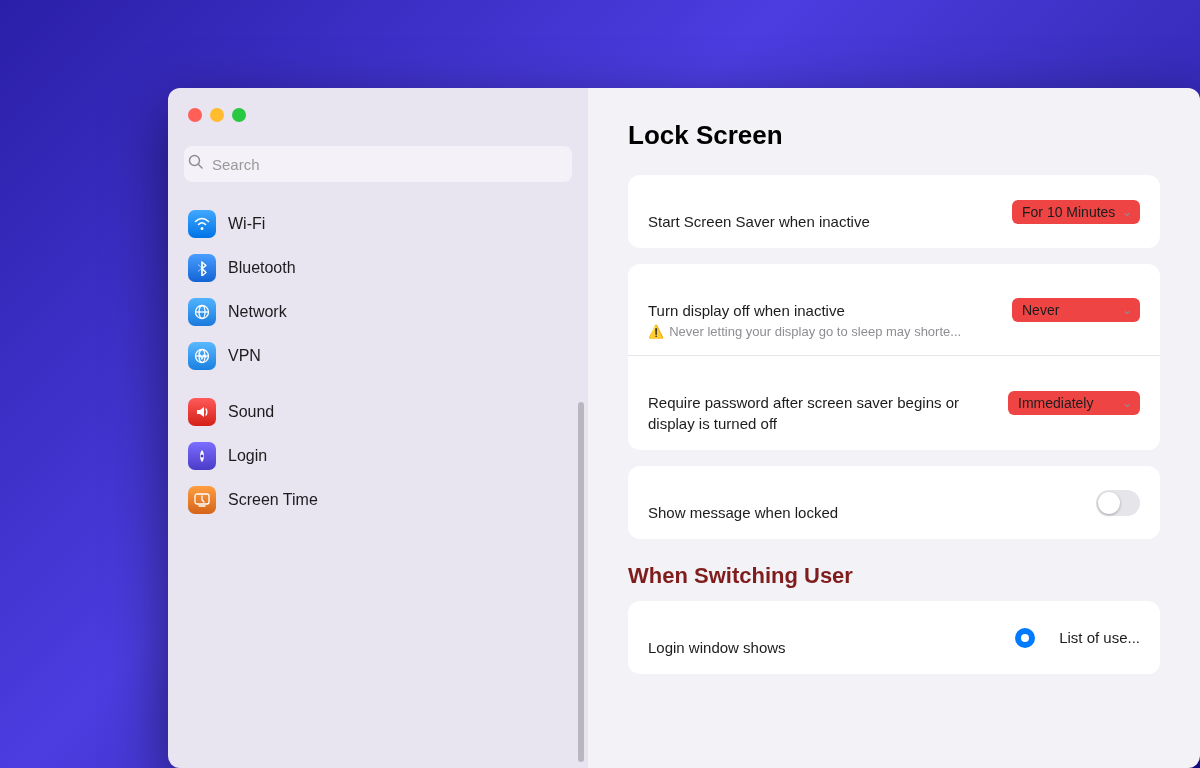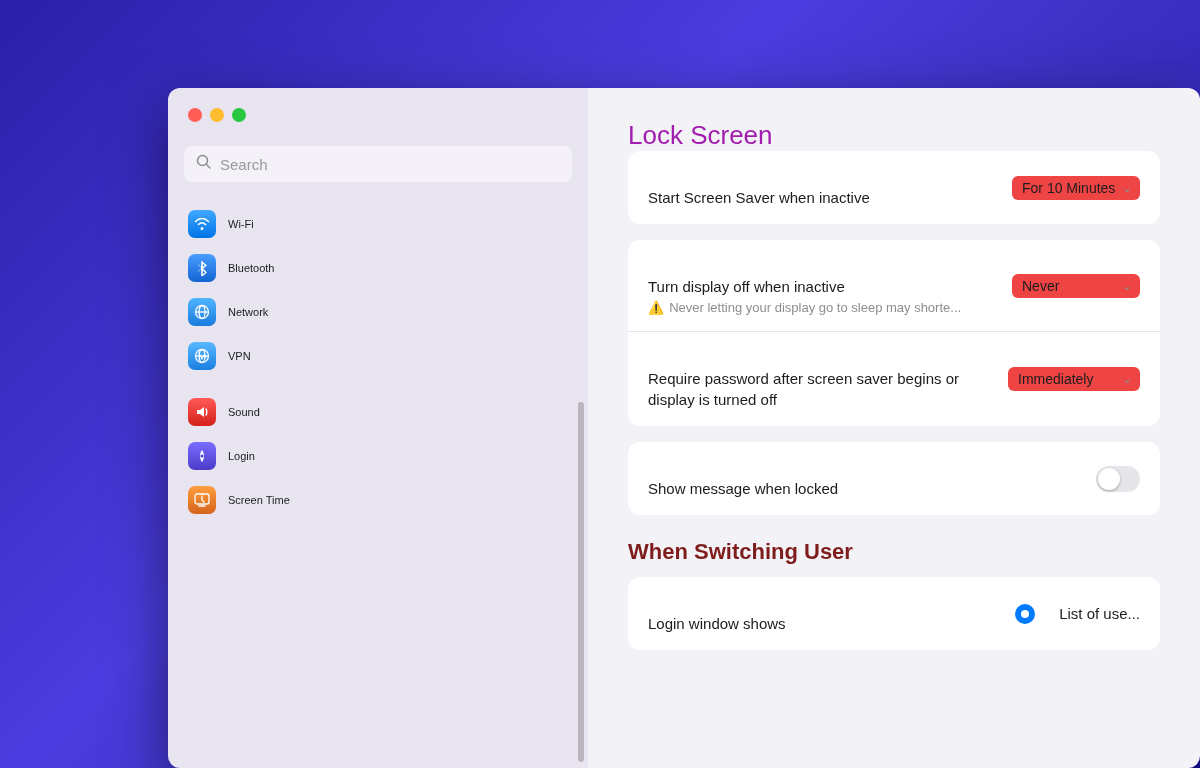--- a/index.html
+++ b/index.html
@@ -60,21 +60,21 @@
     .tl-red { background: #ff5f57; }
     .tl-yellow { background: #febc2e; }
     .tl-green { background: #28c840; }
 
     .search-bar {
       margin: 8px 16px 20px 16px;
       background: rgba(255,255,255,0.5);
       border-radius: 8px;
       display: flex;
       align-items: center;
-      padding: 8px 12px;
+      padding: 8px 4px;
       gap: 8px;
     }
 
     .search-icon-svg {
       color: #888;
       flex-shrink: 0;
     }
 
     .search-input-display {
       color: #999;
@@ -116,21 +116,21 @@
     .icon-wifi { background: linear-gradient(180deg, #40a8ff 0%, #0073e6 100%); }
     .icon-bluetooth { background: linear-gradient(180deg, #4a9eff 0%, #1264d4 100%); }
     .icon-network { background: linear-gradient(180deg, #50b4ff 0%, #1a7adc 100%); }
     .icon-vpn { background: linear-gradient(180deg, #5ab8ff 0%, #1a80e0 100%); }
     .icon-notifications { background: linear-gradient(180deg, #ff6b6b 0%, #e8281c 100%); }
     .icon-sound { background: linear-gradient(180deg, #ff5a5a 0%, #d42018 100%); }
     .icon-focus { background: linear-gradient(180deg, #7b6dff 0%, #4b3bc8 100%); }
     .icon-screentime { background: linear-gradient(180deg, #ff9e40 0%, #d4641a 100%); }
 
     .sidebar-item-label {
-      font-size: 11px;
+      font-size: 16px;
       color: #1c1c1e;
       font-weight: 400;
     }
 
     .scrollbar-thumb {
       position: absolute;
       right: 4px;
       top: 200px;
       width: 6px;
       height: 360px;
@@ -145,22 +145,23 @@
     
     .main-content {
       flex: 1;
       background: #f2f2f7;
       overflow-y: auto;
       padding: 32px 40px;
     }
 
     .page-title {
       font-size: 26px;
-      font-weight: 400;
-      color: #a21caf;
+      font-weight: 700;
+      color: #000000;
+      margin-bottom: 24px;
     }
 
     .settings-group {
       background: white;
       border-radius: 12px;
       margin-bottom: 16px;
       overflow: hidden;
     }
 
     .settings-row {

